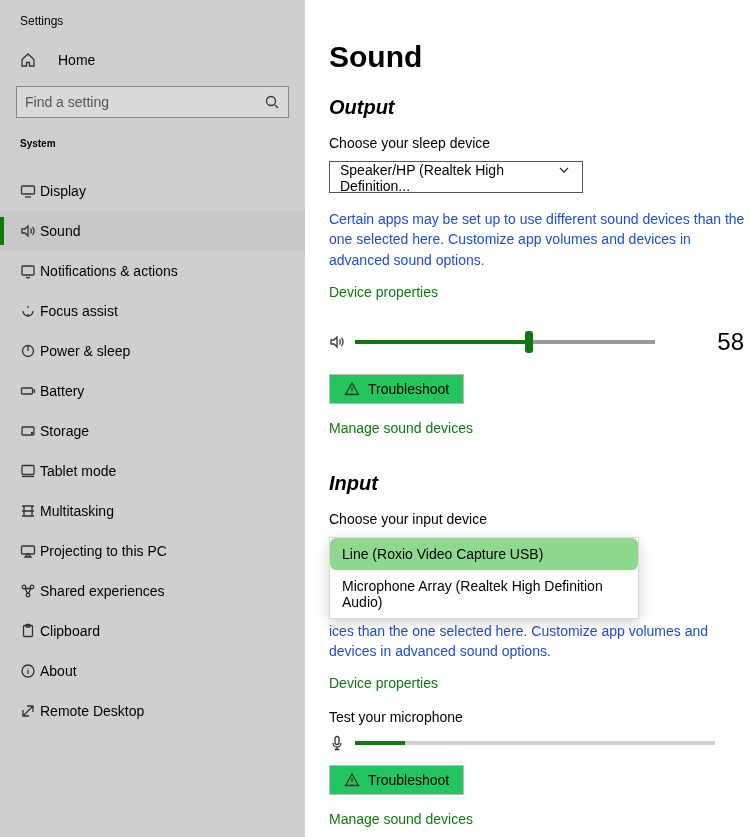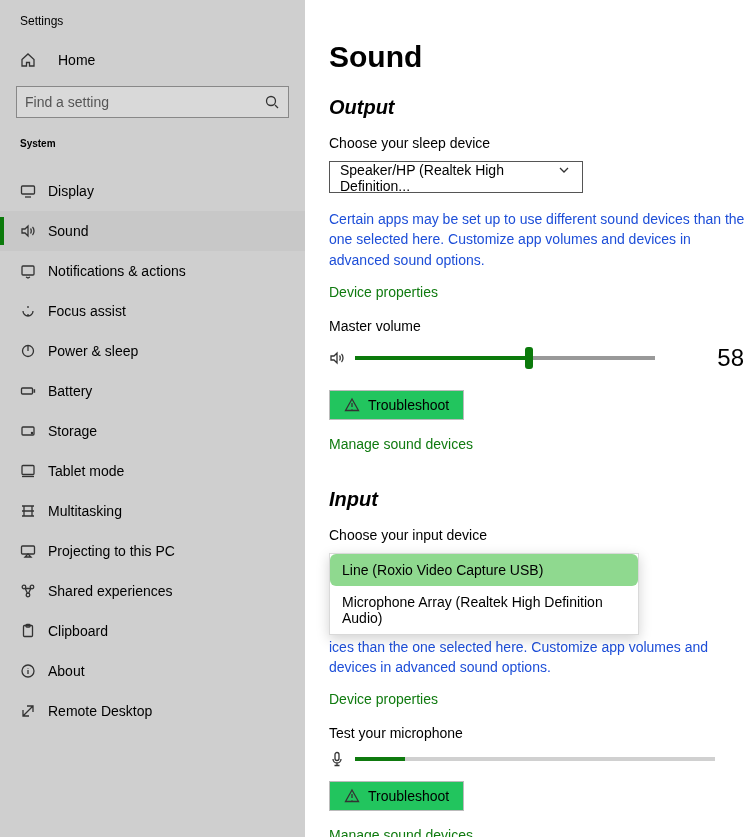--- a/index.html
+++ b/index.html
@@ -54,21 +54,21 @@
 .search input::placeholder { color: #555; }
 .section-head {
   font-weight: 700;
   padding: 10px 20px 10px;
   font-size: 10px;
 }
 .nav { padding-top: 12px; }
 .nav-item {
   display: flex;
   align-items: center;
-  gap: 12px;
+  gap: 4px;
   padding: 12px 20px 12px 20px;
   cursor: pointer;
   position: relative;
   font-size: 14px;
 }
 .nav-item.selected::before {
   content: "";
   position: absolute;
   left: 0; top: 6px; bottom: 6px; width: 4px;
   background: #0b7a0b;
@@ -311,21 +311,20 @@
     <span class="icon">
       <svg viewBox="0 0 16 16">
           <path d="m4 6 4 4 4-4"></path>
         </svg>
     </span>
   </div>
   <div class="desc">Certain apps may be set up to use different sound devices than the one selected here. Customize app volumes and devices in advanced sound options.</div>
   <div class="link">Device properties</div>
 
   <div style="height:18px"></div>
-  <div class="label">Master volume</div>
   <div class="vol-row">
     <span class="icon spk">
       <svg viewBox="0 0 16 16">
           <path d="M2 6h3l3-3v10l-3-3H2zM10.5 5.5c1 1 1 4 0 5M12.5 4c2 2 2 6 0 8"></path>
         </svg>
     </span>
     <div class="slider-track">
       <div class="slider-fill" id="volFill" style="width: 58%;"></div>
       <div class="slider-thumb" id="volThumb" style="left: 58%;"></div>
     </div>

